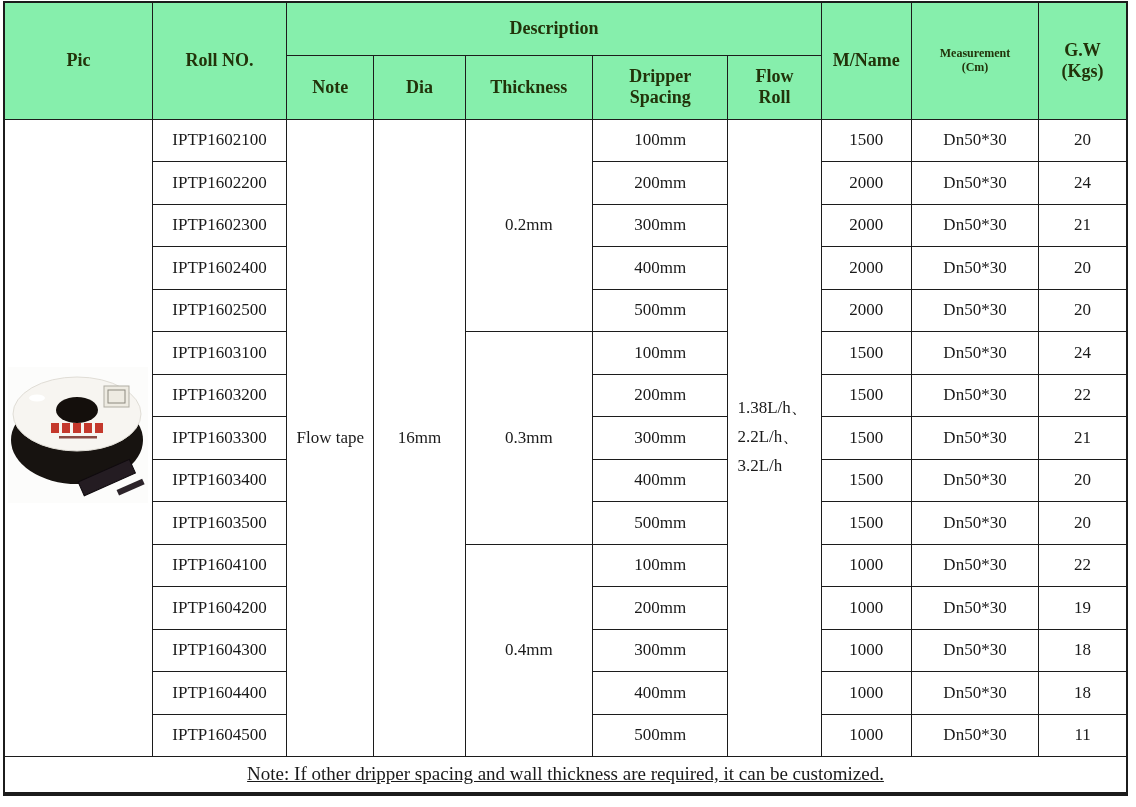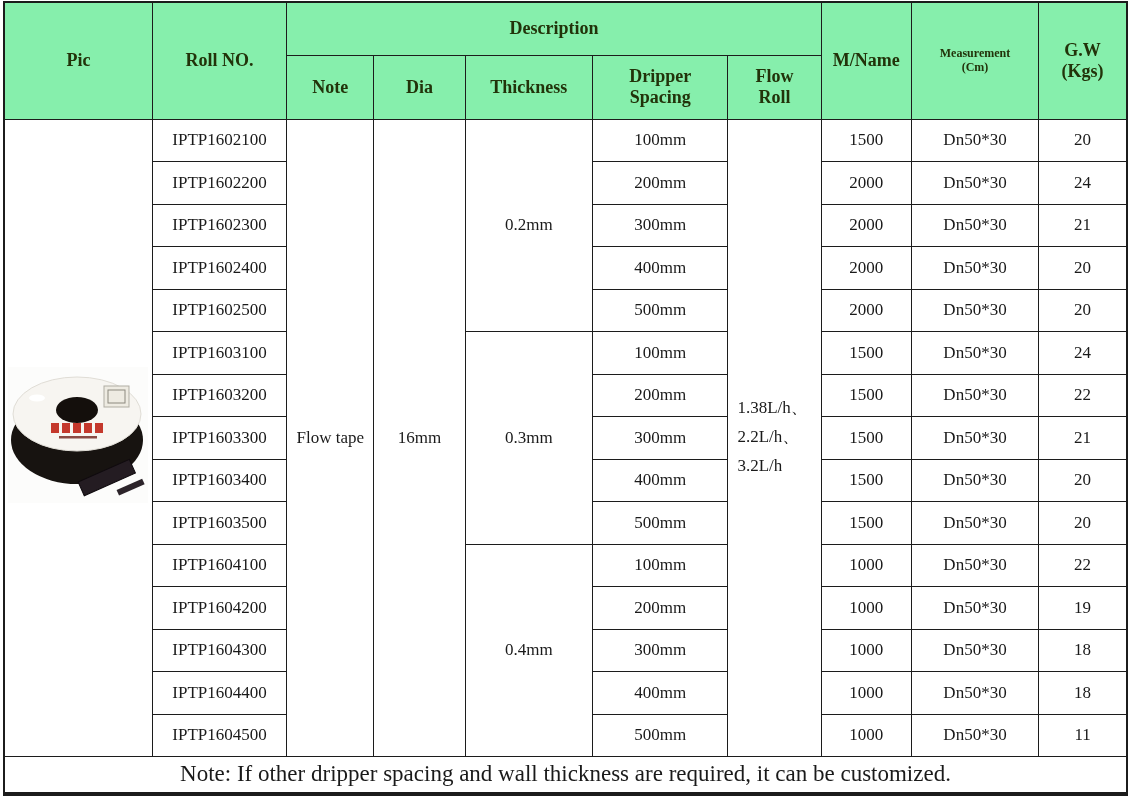--- a/index.html
+++ b/index.html
@@ -40,21 +40,21 @@
   .spec thead th.small { font-size: 12px; }
   .spec tbody tr.data { height: 42.5px; }
   .spec tbody td { font-size: 17px; background: #ffffff; }
   .pre { white-space: pre-line; }
   td.flow {
     text-align: left;
     padding-left: 9px;
     line-height: 1.7;
   }
   tr.note-row { height: 37px; }
-  tr.note-row td { font-size: 23px; }
+  tr.note-row td { font-size: 19px; text-decoration: underline; }
   .pic-cell { background: #ffffff; }
 </style>
 </head>
 <body>
 
 <div class="wrap">
   <table class="spec">
     <colgroup>
       <col style="width:148px">
         <col style="width:134px">

